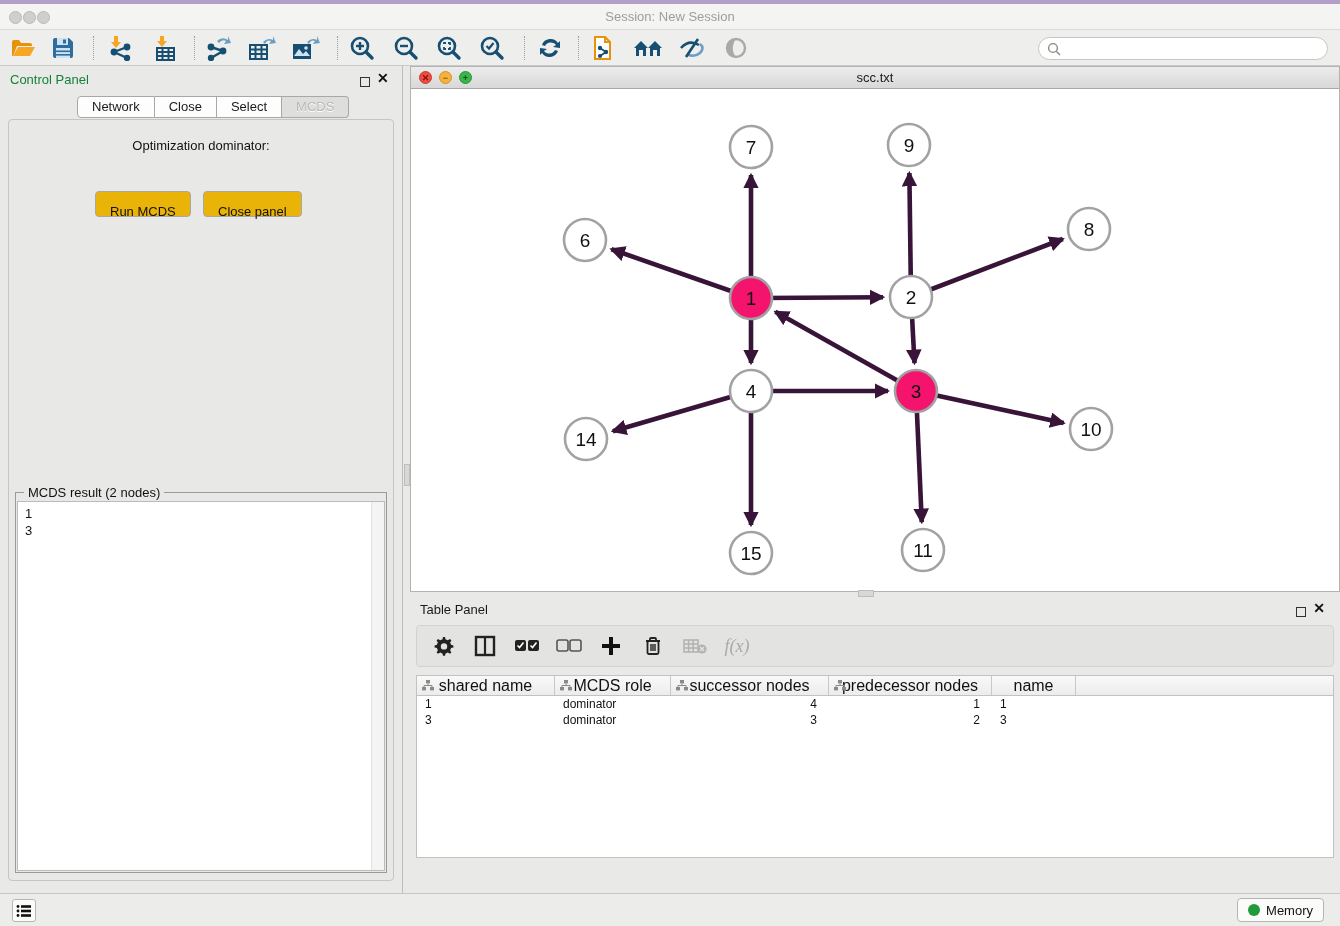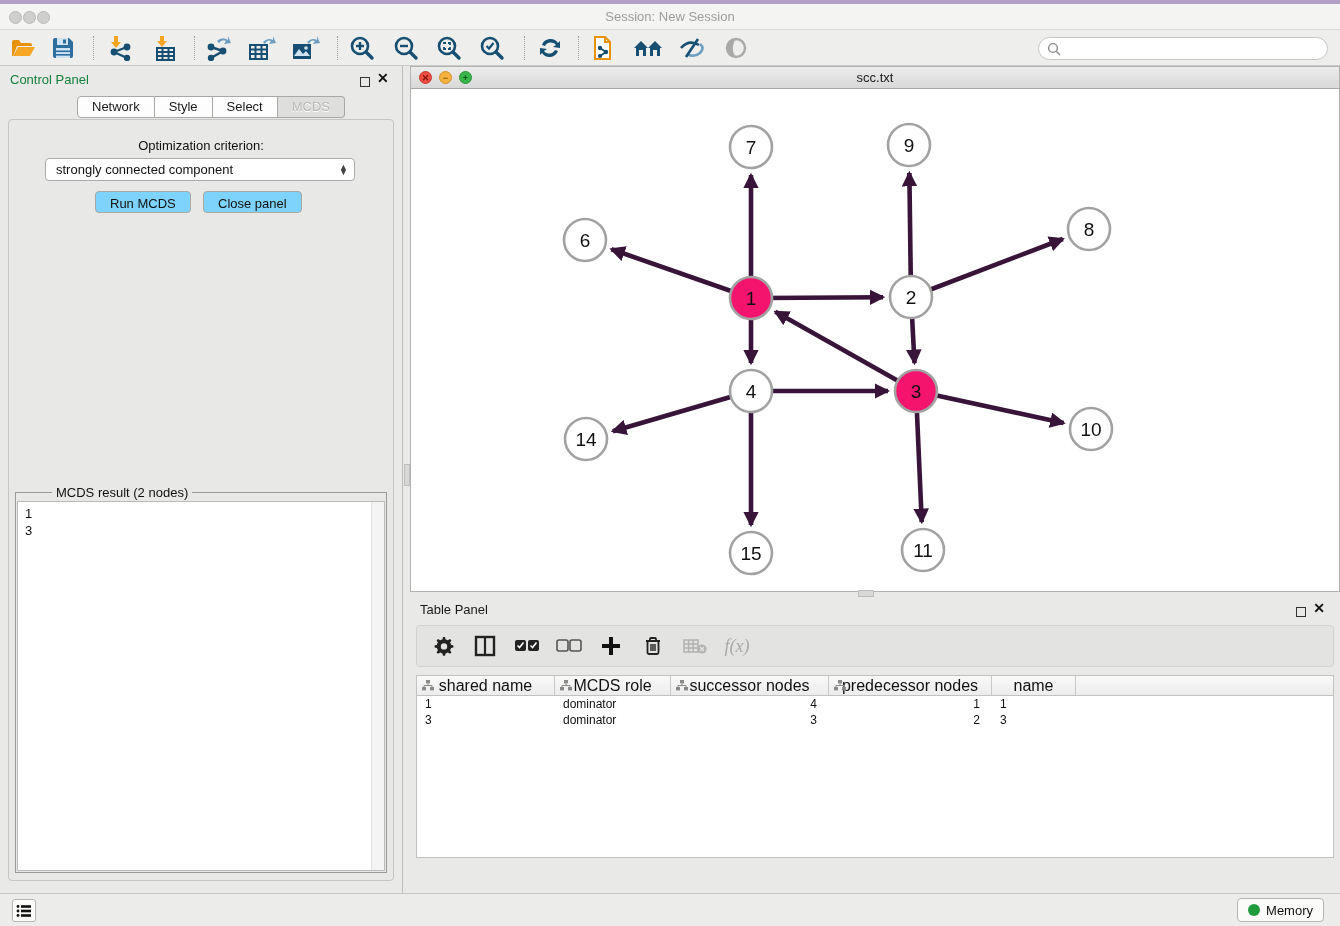--- a/index.html
+++ b/index.html
@@ -37,26 +37,26 @@
   .cp-tab:last-child { border-radius:0 4px 4px 0; }
   .cp-tab.active { background:#dededc; color:#b9b9b7; text-shadow:0 1px 0 #fff; }
   #cp-inner { left:8px; top:53px; width:386px; height:762px; background:#e8e8e6;
     border:1px solid #c6c6c4; border-radius:4px; }
   #opt-label { width:100%; text-align:center; top:18px; font-size:13px; color:#111; }
   #opt-select { left:36px; top:38px; width:310px; height:23px; background:#fff;
     border:1px solid #ababab; border-radius:4px; font-size:13px; color:#111;
     display:flex; align-items:center; padding-left:10px; }
   #opt-select .stepper { margin-left:auto; margin-right:6px; font-size:9px; color:#444;
     line-height:5px; display:flex; flex-direction:column; align-items:center; }
-  .cp-btn { position:absolute; top:71px; height:22px; background:#7dd3fc;
+  .cp-btn { position:absolute; top:71px; height:22px; background:#eab308;
     border:1px solid #a8a8a6; border-radius:4px; font-size:13px; color:#111;
-    font-family:"Liberation Sans",sans-serif; padding:4px 14px; }
+    font-family:"Liberation Sans",sans-serif; padding:12px 14px; }
   #result-box { left:6px; top:372px; width:372px; height:381px;
     border:1px solid #9a9a98; background:#e8e8e6; }
-  #result-label { left:8px; top:-8px; background:#e8e8e6; padding:0 4px; font-size:13px; color:#111;margin-left:28px; }
+  #result-label { left:8px; top:-8px; background:#e8e8e6; padding:0 4px; font-size:13px; color:#111; }
   #result-area { left:1px; top:8px; width:368px; height:370px; background:#fff;
     border:1px solid #bbb; font-size:13px; color:#111; padding:3px 0 0 7px; line-height:17px; }
   #result-scroll { right:0px; top:0px; width:13px; height:100%; background:#f4f4f4;
     border-left:1px solid #e2e2e2; }
 
   
   #v-divider { left:402px; top:66px; width:8px; height:827px; background:#e9e9e7;
     border-left:1px solid #bdbdbb; }
   #v-handle { left:1px; top:398px; width:6px; height:22px; background:#d8d8d6;
     border:1px solid #bdbdbb; }
@@ -263,34 +263,27 @@
   </div>
 </div>
 
 <div id="control-panel" class="abs">
   <div id="cp-header" class="abs">Control Panel</div>
   <span class="abs" style="left:360px; top:7px;"><span class="panel-float-icon"></span></span>
   <span class="abs panel-close-icon" style="left:377px; top:7px;">✕</span>
 
   <div class="cp-tabs abs">
     <span class="cp-tab">Network</span>
-    <span class="cp-tab">Style</span>
+    <span class="cp-tab">Close</span>
     <span class="cp-tab">Select</span>
     <span class="cp-tab active">MCDS</span>
   </div>
 
   <div id="cp-inner" class="abs">
-    <div id="opt-label" class="abs">Optimization criterion:</div>
-    <div id="opt-select" class="abs">
-      <span>strongly connected component</span>
-      <span class="stepper">
-          <span>▲</span>
-          <span>▼</span>
-        </span>
-    </div>
+    <div id="opt-label" class="abs">Optimization dominator:</div>
     <button class="cp-btn" style="left:86px">Run MCDS</button>
     <button class="cp-btn" style="left:194px">Close panel</button>
 
     <div id="result-box" class="abs">
       <span id="result-label" class="abs">MCDS result (2 nodes)</span>
       <div id="result-area" class="abs">
         <div>1</div>
         <div>3</div>
         <div id="result-scroll" class="abs"></div>
       </div>

